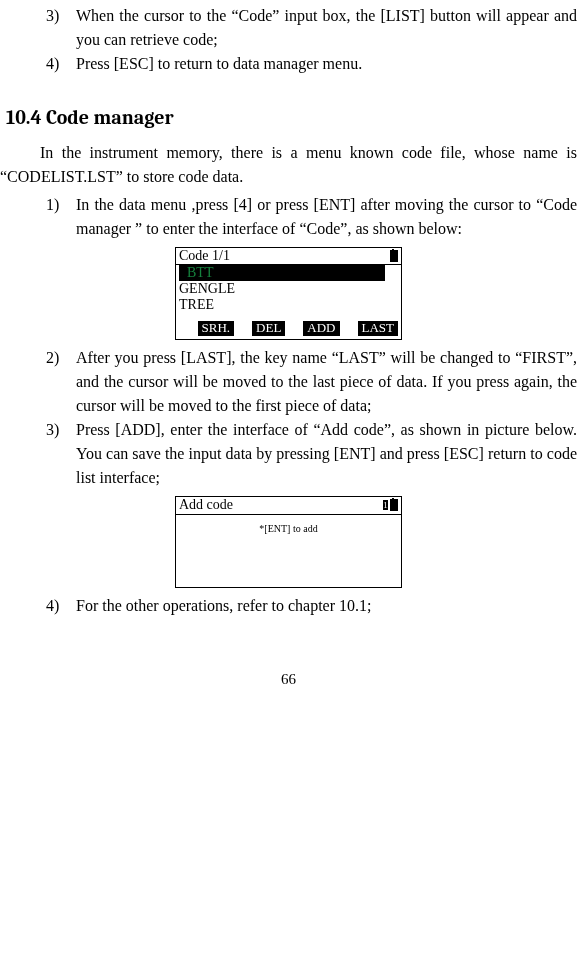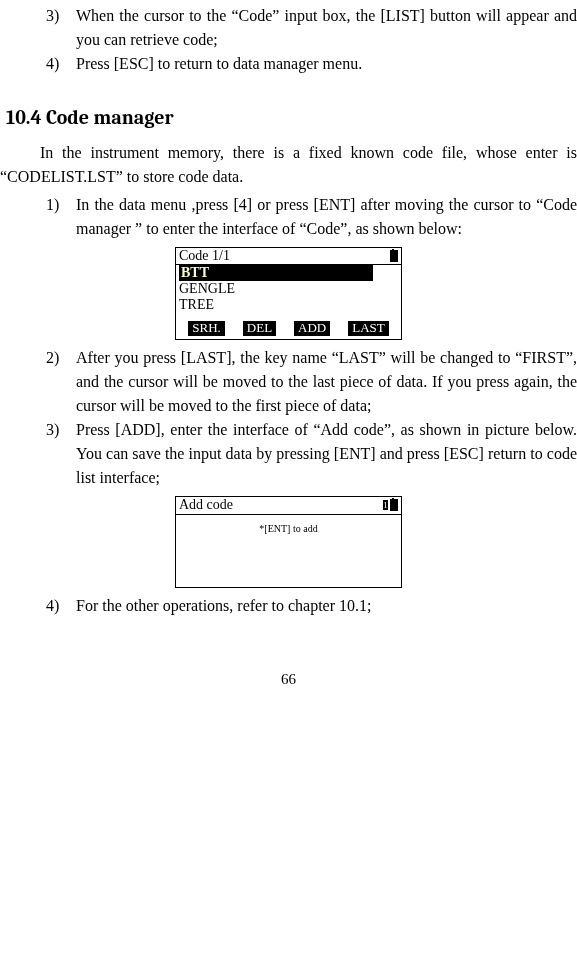--- a/index.html
+++ b/index.html
@@ -73,29 +73,28 @@
     top: -2px; left: 1px;
     width: 2px; height: 1px;
     background: #000;
   }
   .screen1 .body {
     padding: 0 3px 2px 3px;
     min-height: 54px;
   }
   .screen1 .row-inv {
     background: #000;
-    color: #fef9c3;
+    color: #15803d;
     display: block;
     width: 190px;
-    padding: 0 2px;
-    font-weight: bold;
+    padding: 0 8px;
   }
   .screen1 .softkeys {
     display: flex;
-    justify-content: center;
+    justify-content: flex-end;
     gap: 18px;
     padding: 0 3px 3px 3px;
     text-decoration: underline;
   }
   .softkeys span {
     background: #000;
     color: #fff;
     padding: 0 4px;
     font-size: 13px;
   }
@@ -163,21 +162,21 @@
     <div class="ol-text">When the cursor to the “Code” input box, the [LIST] button will appear and you can retrieve code;</div>
   </div>
   <div class="ol-item">
     <div class="ol-num">4)</div>
     <div class="ol-text">Press [ESC] to return to data manager menu.</div>
   </div>
 
   <h2 class="section-title">10.4 Code manager</h2>
 
   <div class="intro-wrap">
-    <p class="intro">In the instrument memory, there is a fixed known code file, whose enter is “CODELIST.LST” to store code data.</p>
+    <p class="intro">In the instrument memory, there is a menu known code file, whose name is “CODELIST.LST” to store code data.</p>
   </div>
 
   <div class="ol-item">
     <div class="ol-num">1)</div>
     <div class="ol-text">In the data menu ,press [4] or press [ENT] after moving the cursor to “Code manager ” to enter the interface of “Code”, as shown below:</div>
   </div>
 
   <div class="screen1">
     <div class="titlebar">
       <span>Code  1/1</span>

